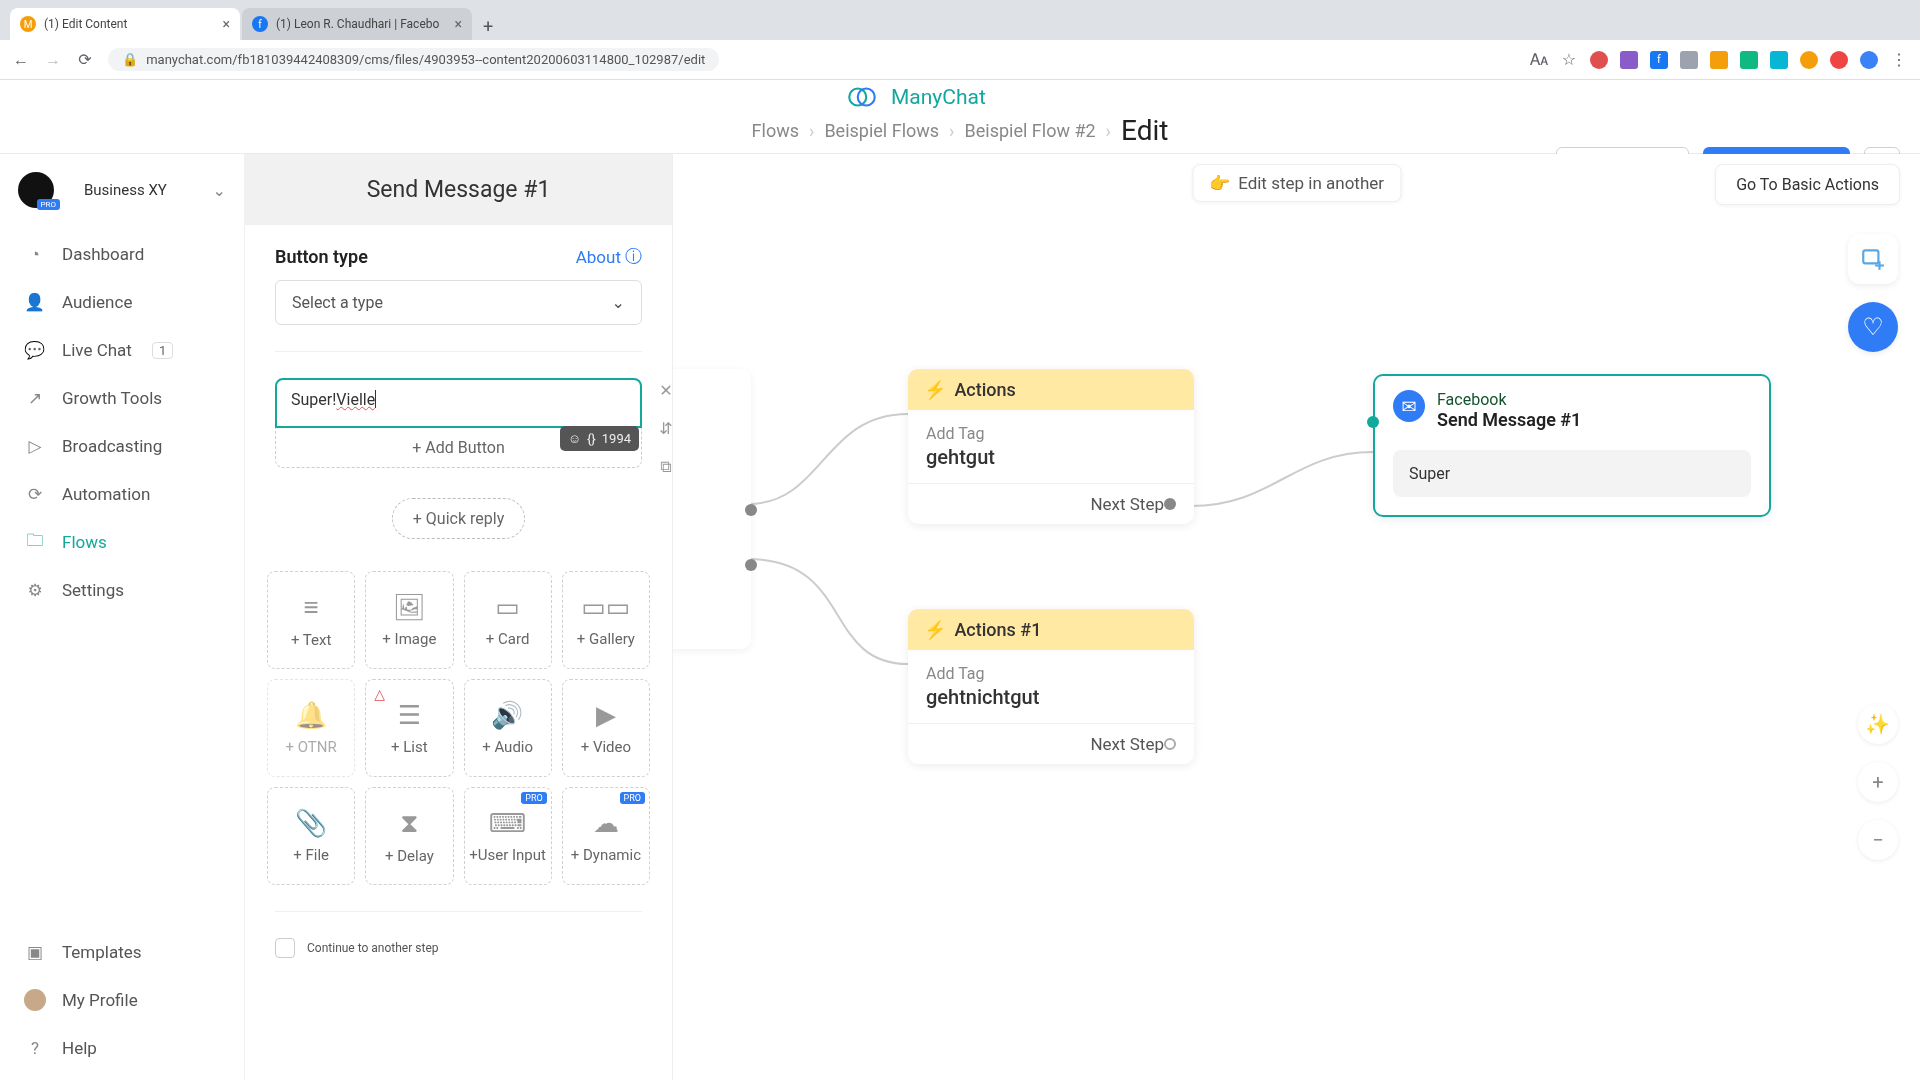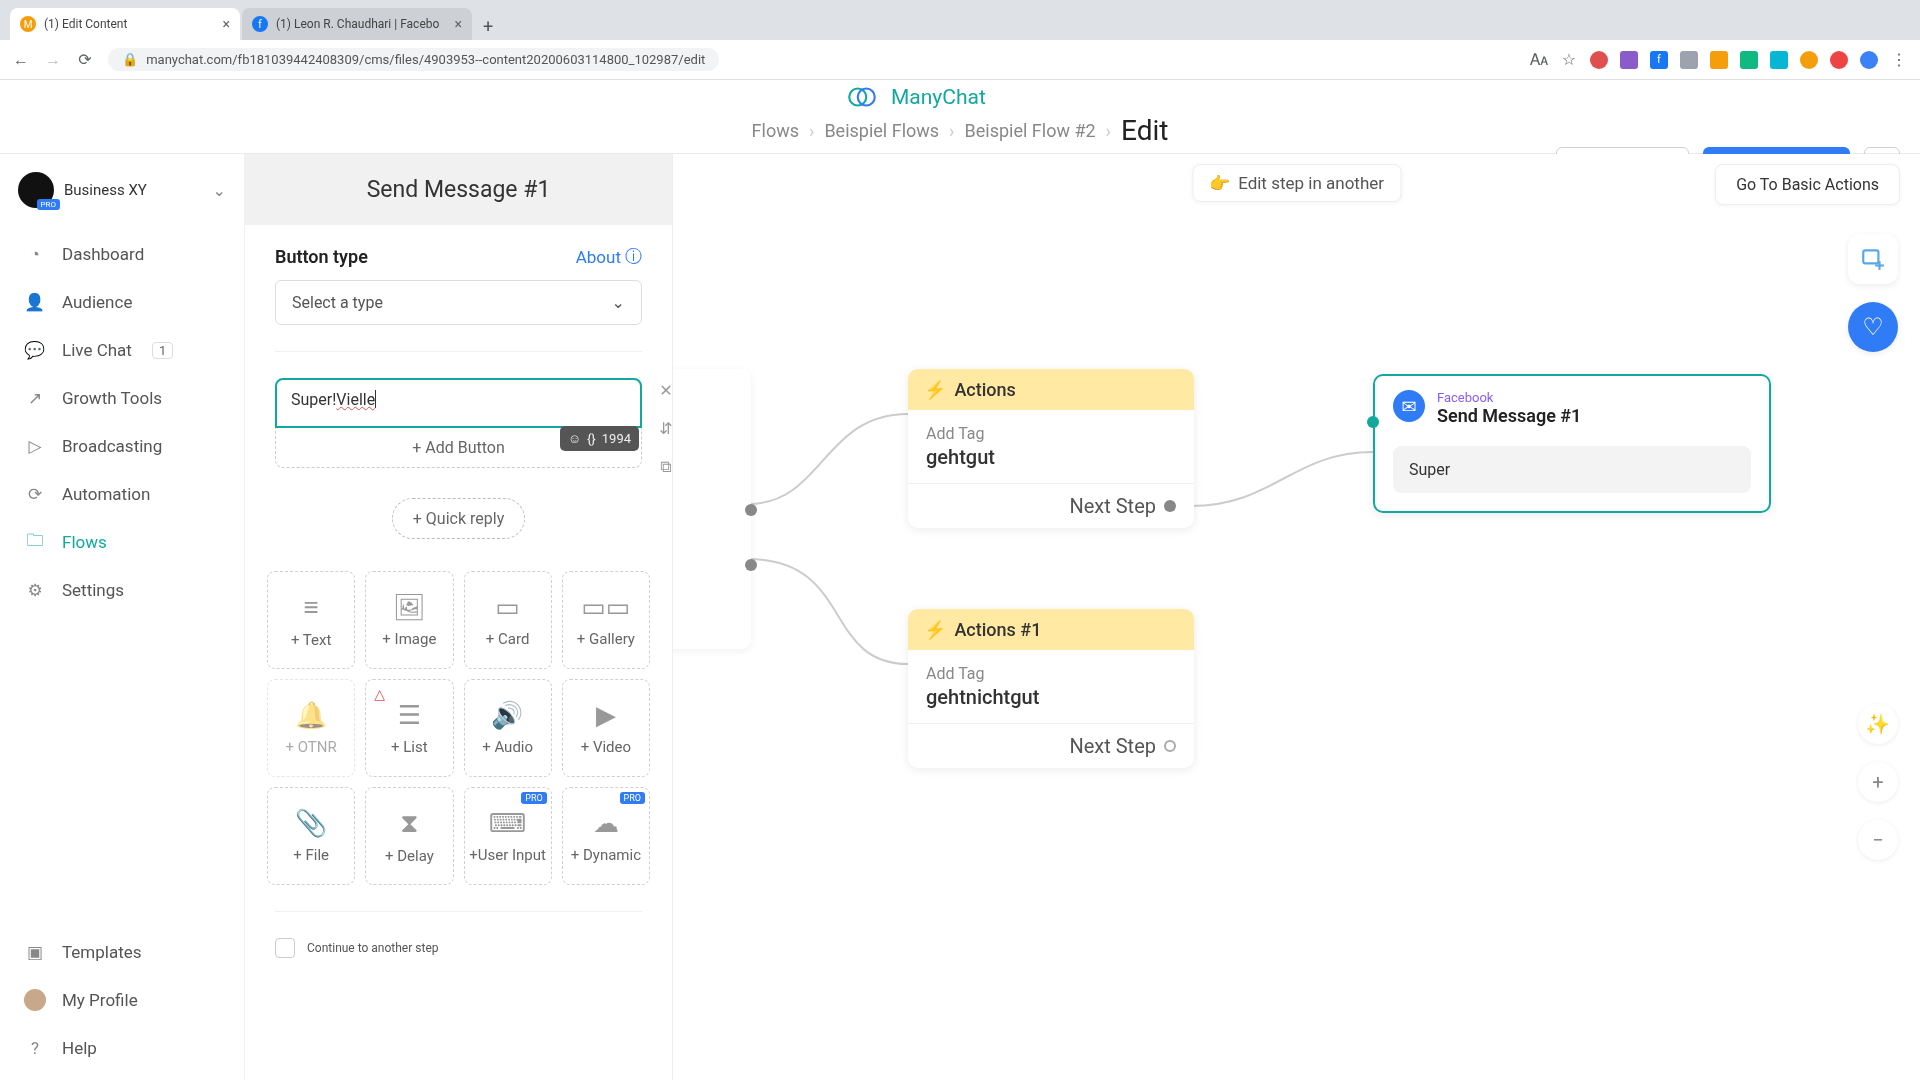--- a/index.html
+++ b/index.html
@@ -35,21 +35,21 @@
 .btn-preview { border:1px solid #d0d0d0; color:#2f7cf6; background:#fff; }
 .btn-publish { background:#2f7cf6; color:#fff; border:none; padding:0 44px;}
 .btn-more { width:36px; height:44px; border:1px solid #d0d0d0; border-radius:6px; display:flex; align-items:center; justify-content:center; color:#888;}
 
 
 .main { display:flex; height:calc(100% - 154px); }
 .left-nav { width:245px; border-right:1px solid #f0f0f0; padding:8px 0; display:flex; flex-direction:column; }
 .workspace { display:flex; align-items:center; padding:10px 18px; gap:10px; cursor:pointer; }
 .ws-avatar { width:36px; height:36px; border-radius:50%; background:#111; position:relative; }
 .pro-pill { position:absolute; bottom:-2px; right:-6px; background:#2f7cf6; color:#fff; font-size:8px; padding:1px 4px; border-radius:3px;}
-.ws-name { font-size:15px; color:#333; }
+.ws-name { font-size:15px; color:#333;margin-left:20px; }
 .ws-chev { margin-left:auto; color:#888; }
 .nav-item { display:flex; align-items:center; gap:16px; padding:13px 24px; font-size:17px; color:#555; cursor:pointer; }
 .nav-item.active { color:#13a89e; }
 .nav-icon { width:22px; height:22px; display:flex; align-items:center; justify-content:center; color:#888;}
 .nav-item.active .nav-icon { color:#13a89e; }
 .badge { border:1px solid #ddd; border-radius:4px; font-size:13px; padding:0 6px; color:#666; margin-left:4px;}
 .nav-bottom { margin-top:auto; }
 
 
 .editor { width:428px; background:#fff; border-right:1px solid #eee; display:flex; flex-direction:column; position:relative; z-index:3;}
@@ -91,28 +91,28 @@
 .fab.round { border-radius:50%; background:#2f7cf6; color:#fff; font-size:24px;}
 .tool-stack { position:absolute; right:22px; bottom:220px; display:flex; flex-direction:column; gap:18px; }
 .tool { width:40px; height:40px; border-radius:50%; background:#fff; box-shadow:0 1px 4px rgba(0,0,0,.08); display:flex; align-items:center; justify-content:center; color:#888; font-size:20px; cursor:pointer;}
 
 .node { position:absolute; background:#fff; border-radius:10px; box-shadow:0 2px 10px rgba(0,0,0,.08); }
 .node .hdr { background:#ffe9a3; border-radius:10px 10px 0 0; padding:10px 16px; font-size:18px; font-weight:500; color:#333; display:flex; align-items:center; gap:8px;}
 .bolt { color:#f5a623; }
 .node .body { padding:14px 18px; font-size:15px; color:#555; }
 .node .body .k { color:#888; font-size:16px; }
 .node .body .v { color:#333; font-size:20px; font-weight:500; margin-top:2px;}
-.node .foot { border-top:1px solid #f0f0f0; padding:10px 18px; display:flex; justify-content:flex-end; align-items:center; gap:8px; font-size:20px; color:#555;}
+.node .foot { border-top:1px solid #f0f0f0; padding:10px 18px; display:flex; justify-content:flex-end; align-items:center; font-size:17px; color:#555;}
 .port { width:12px; height:12px; border-radius:50%; background:#888; }
 .port.empty { background:#fff; border:2px solid #aaa; }
 
 .send-node { border:2px solid #13a89e; }
 .send-hdr { display:flex; gap:12px; padding:14px 18px 6px; align-items:flex-start;}
 .fbico { width:32px; height:32px; border-radius:50%; background:#2f7cf6; color:#fff; display:flex; align-items:center; justify-content:center; font-size:18px;}
-.send-label { font-size:13px; color:#8b5cf6; }
+.send-label { font-size:16px; color:#14532d; }
 .send-title { font-size:18px; font-weight:600; color:#222; }
 .send-bubble { margin:14px 18px 18px; background:#f3f3f3; border-radius:8px; padding:14px 16px; font-size:16px; color:#333; }
 .in-port { position:absolute; left:-8px; top:40px; width:12px; height:12px; border-radius:50%; background:#13a89e; }
 
 .ghost-node { position:absolute; background:#fff; border-radius:10px; box-shadow:0 2px 8px rgba(0,0,0,.06); width:118px; height:280px; }
 .ghost-port { position:absolute; right:-6px; width:12px; height:12px; border-radius:50%; background:#888; }
 
 svg.wire { position:absolute; top:0; left:0; width:100%; height:100%; pointer-events:none; }
 svg.wire path { stroke:#ccc; stroke-width:2; fill:none; }
 </style>

